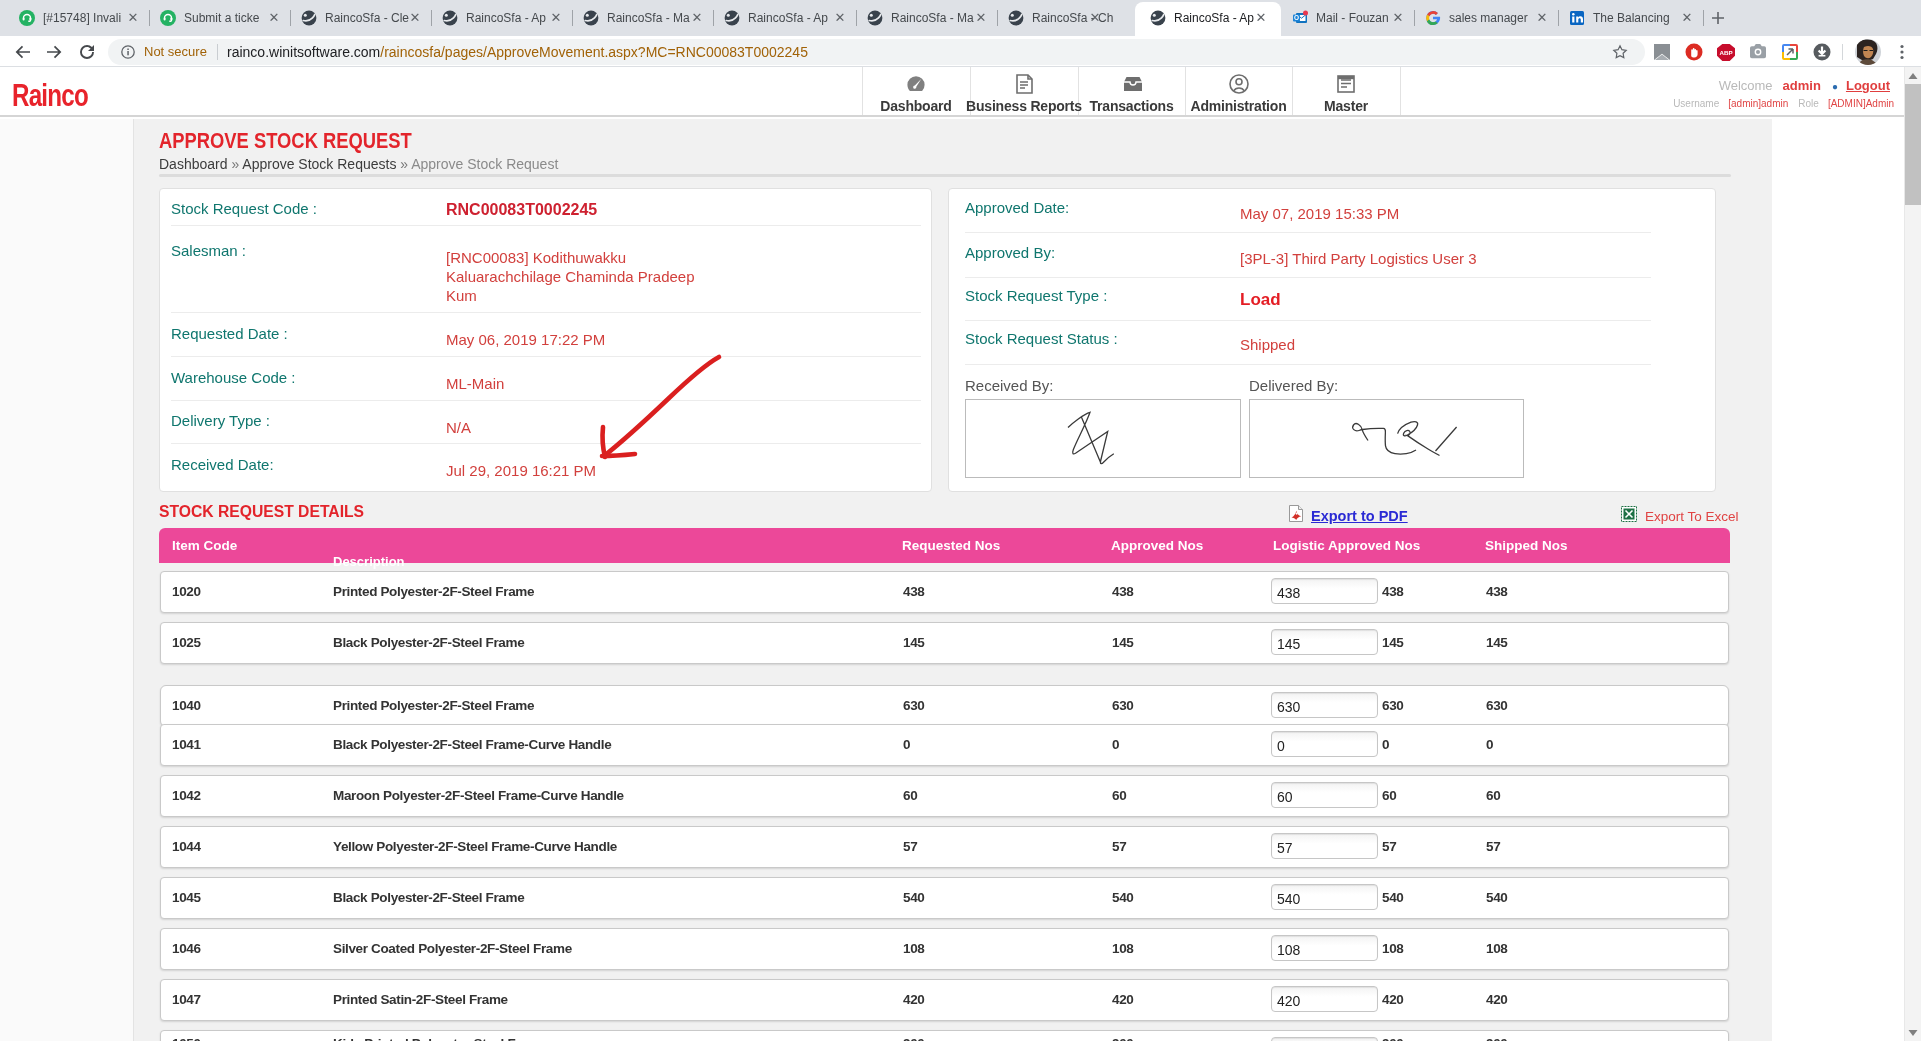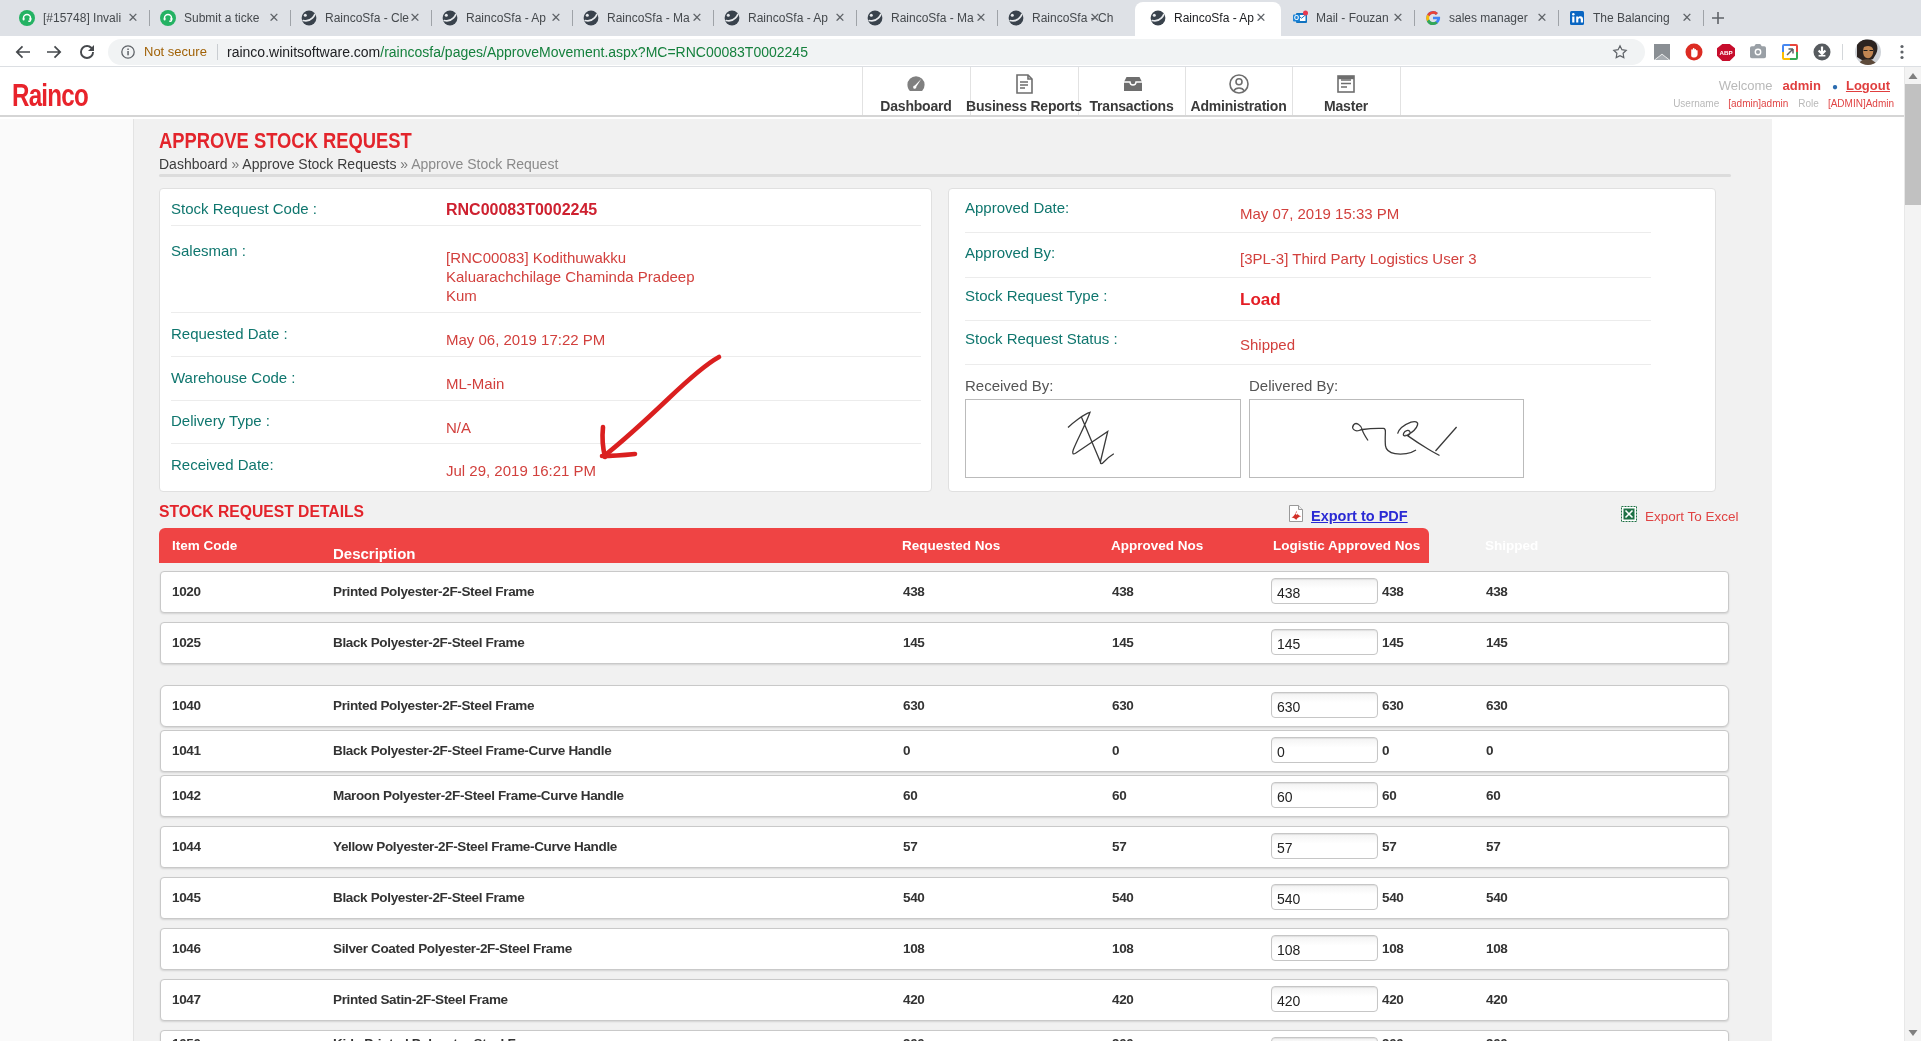--- a/index.html
+++ b/index.html
@@ -219,21 +219,21 @@
 
     <div id="omnibox">
 
       <svg style="position:absolute; left:13px; top:6px;" width="14" height="14" viewBox="0 0 14 14">
           <circle cx="7" cy="7" r="6.2" fill="none" stroke="#5f6368" stroke-width="1.3"></circle>
           <rect x="6.3" y="6" width="1.5" height="4.3" fill="#5f6368"></rect>
           <rect x="6.3" y="3.5" width="1.5" height="1.5" fill="#5f6368"></rect>
         </svg>
       <div style="position:absolute; left:36px; top:6px; font-size:13px; line-height:14px; color:#a16207;">Not secure</div>
       <div style="position:absolute; left:109px; top:5px; width:1px; height:16px; background:#c9cdd1;"></div>
-      <div style="position:absolute; left:119px; top:5px; font-size:14px; line-height:16px; color:#202124; white-space:nowrap;">rainco.winitsoftware.com<span style="color:#15803d;">/raincosfa/pages/ApproveMovement.aspx?MC=RNC00083T0002245</span></div>
+      <div style="position:absolute; left:119px; top:5px; font-size:14px; line-height:16px; color:#202124; white-space:nowrap;">rainco.winitsoftware.com<span style="color:#a16207;">/raincosfa/pages/ApproveMovement.aspx?MC=RNC00083T0002245</span></div>
 
       <svg style="position:absolute; right:17px; top:5px;" width="16" height="16" viewBox="0 0 16 16">
           <path d="M8 1.8l1.9 3.9 4.3.6-3.1 3 .7 4.3L8 11.6l-3.8 2 .7-4.3-3.1-3 4.3-.6z" fill="none" stroke="#5f6368" stroke-width="1.2"></path>
         </svg>
     </div>
 
     <svg class="tbicon" style="left:1652px; top:6px;" width="20" height="20" viewBox="0 0 20 20">
         <path d="M2 2h16v16l-8-6.2L2 18z" fill="#8a8f94"></path>
         <path d="M3 18l7-5.5 7 5.5z" fill="#a8adb2"></path>
       </svg>
@@ -409,23 +409,23 @@
         <circle cx="7.6" cy="8.6" r="1.1" fill="#fff"></circle>
       </svg>
     <div class="abs" style="left:1311px; top:389px; font-size:14.5px; font-weight:bold; color:#2a2ad4; text-decoration:underline;">Export to PDF</div>
     <svg class="abs" style="left:1621px; top:387px;" width="16" height="16" viewBox="0 0 16 16">
         <rect x="0.5" y="0.5" width="15" height="15" fill="#fff" stroke="#1e7145" stroke-width="1" stroke-dasharray="2 1"></rect>
         <rect x="2.5" y="2.5" width="11" height="11" fill="#1e7145"></rect>
         <path d="M4.5 4.5l7 7M11.5 4.5l-7 7" stroke="#fff" stroke-width="1.6"></path>
       </svg>
     <div class="abs" style="left:1645px; top:390px; font-size:13.5px; color:#e04343;">Export To Excel</div>
 
-    <div class="abs" style="left:159px; top:409px; width:1270px; height:35px; background:#ef4444; border-radius:6px 6px 0 0;">
+    <div class="abs" style="left:159px; top:409px; width:1571px; height:35px; background:#ec4899; border-radius:6px 6px 0 0;">
       <div style="position:absolute; left:13px; top:0; height:35px; line-height:35px; font-size:13.5px; font-weight:bold; color:#fff;">Item Code</div>
-      <div style="position:absolute; left:174px; top:8px; height:35px; line-height:35px; font-size:15px; font-weight:bold; color:#fff;">Description</div>
+      <div style="position:absolute; left:174px; top:16px; height:35px; line-height:35px; font-size:13px; font-weight:bold; color:#fff;">Description</div>
       <div style="position:absolute; left:743px; top:0; height:35px; line-height:35px; font-size:13.5px; font-weight:bold; color:#fff;">Requested Nos</div>
       <div style="position:absolute; left:952px; top:0; height:35px; line-height:35px; font-size:13.5px; font-weight:bold; color:#fff;">Approved Nos</div>
       <div style="position:absolute; left:1114px; top:0; height:35px; line-height:35px; font-size:13.5px; font-weight:bold; color:#fff;">Logistic Approved Nos</div>
       <div style="position:absolute; left:1326px; top:0; height:35px; line-height:35px; font-size:13.5px; font-weight:bold; color:#fff;">Shipped Nos</div>
     </div>
 
     <div class="trow" style="top:452px;">
       <div style="left:11px;">1020</div>
       <div style="left:172px;">Printed Polyester-2F-Steel Frame</div>
       <div style="left:742px;">438</div>
@@ -445,21 +445,21 @@
     </div>
     <div class="trow" style="top:566px;border-radius:6px;">
       <div style="left:11px;">1040</div>
       <div style="left:172px;">Printed Polyester-2F-Steel Frame</div>
       <div style="left:742px;">630</div>
       <div style="left:951px;">630</div>
       <input value="630" style="">
       <div style="left:1221px;">630</div>
       <div style="left:1325px;">630</div>
     </div>
-    <div class="trow" style="top:605px;margin-top:6px;">
+    <div class="trow" style="top:605px;">
       <div style="left:11px;">1041</div>
       <div style="left:172px;">Black Polyester-2F-Steel Frame-Curve Handle</div>
       <div style="left:742px;">0</div>
       <div style="left:951px;">0</div>
       <input value="0" style="">
       <div style="left:1221px;">0</div>
       <div style="left:1325px;">0</div>
     </div>
     <div class="trow" style="top:656px;">
       <div style="left:11px;">1042</div>

